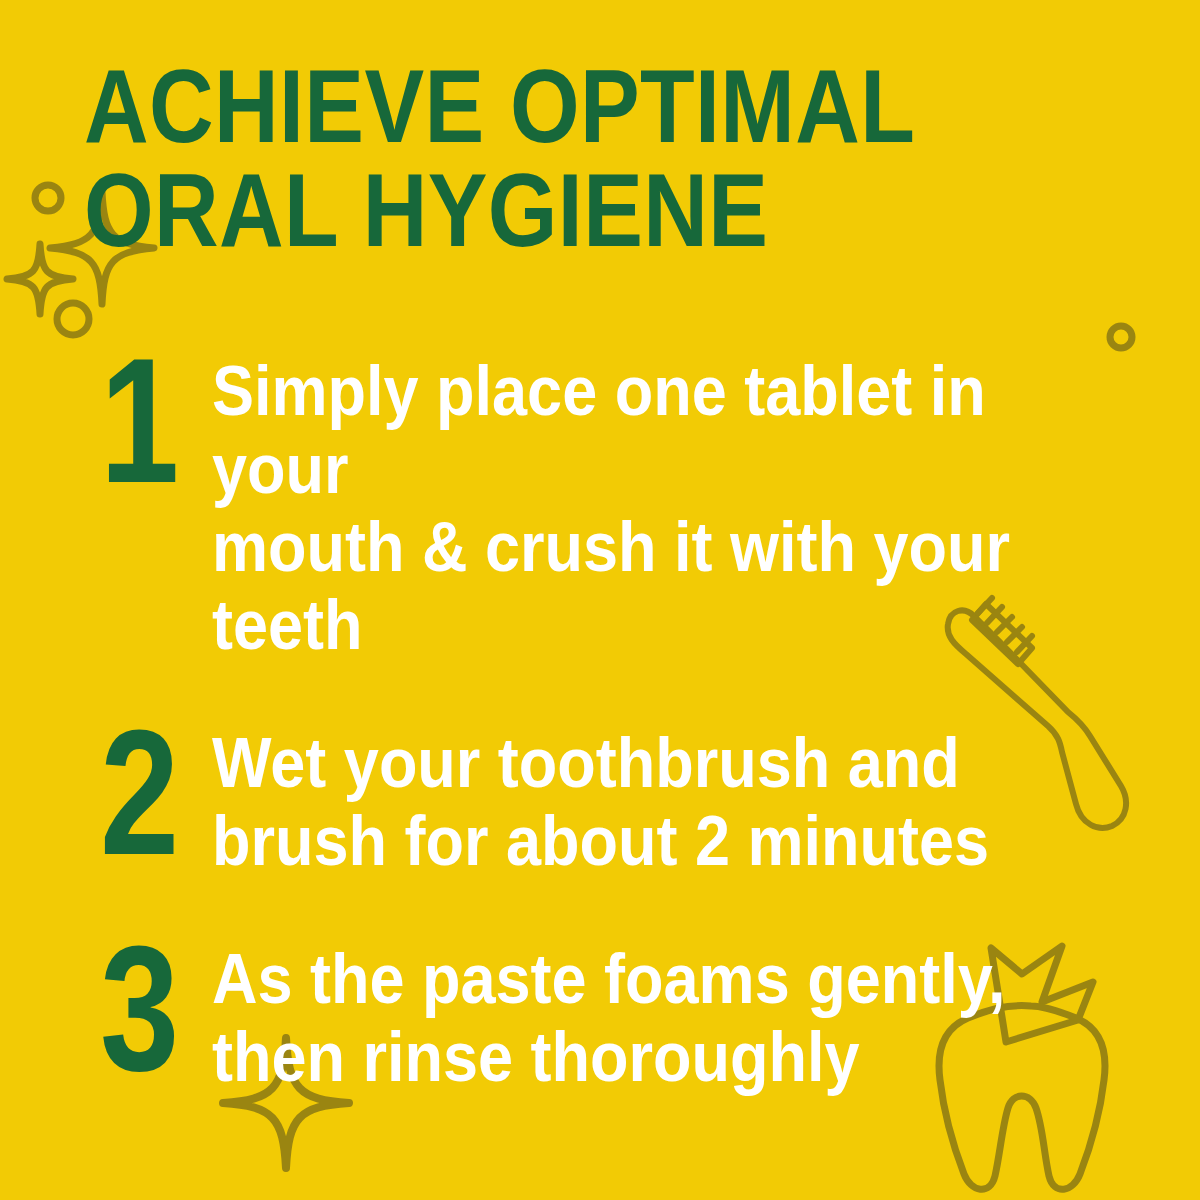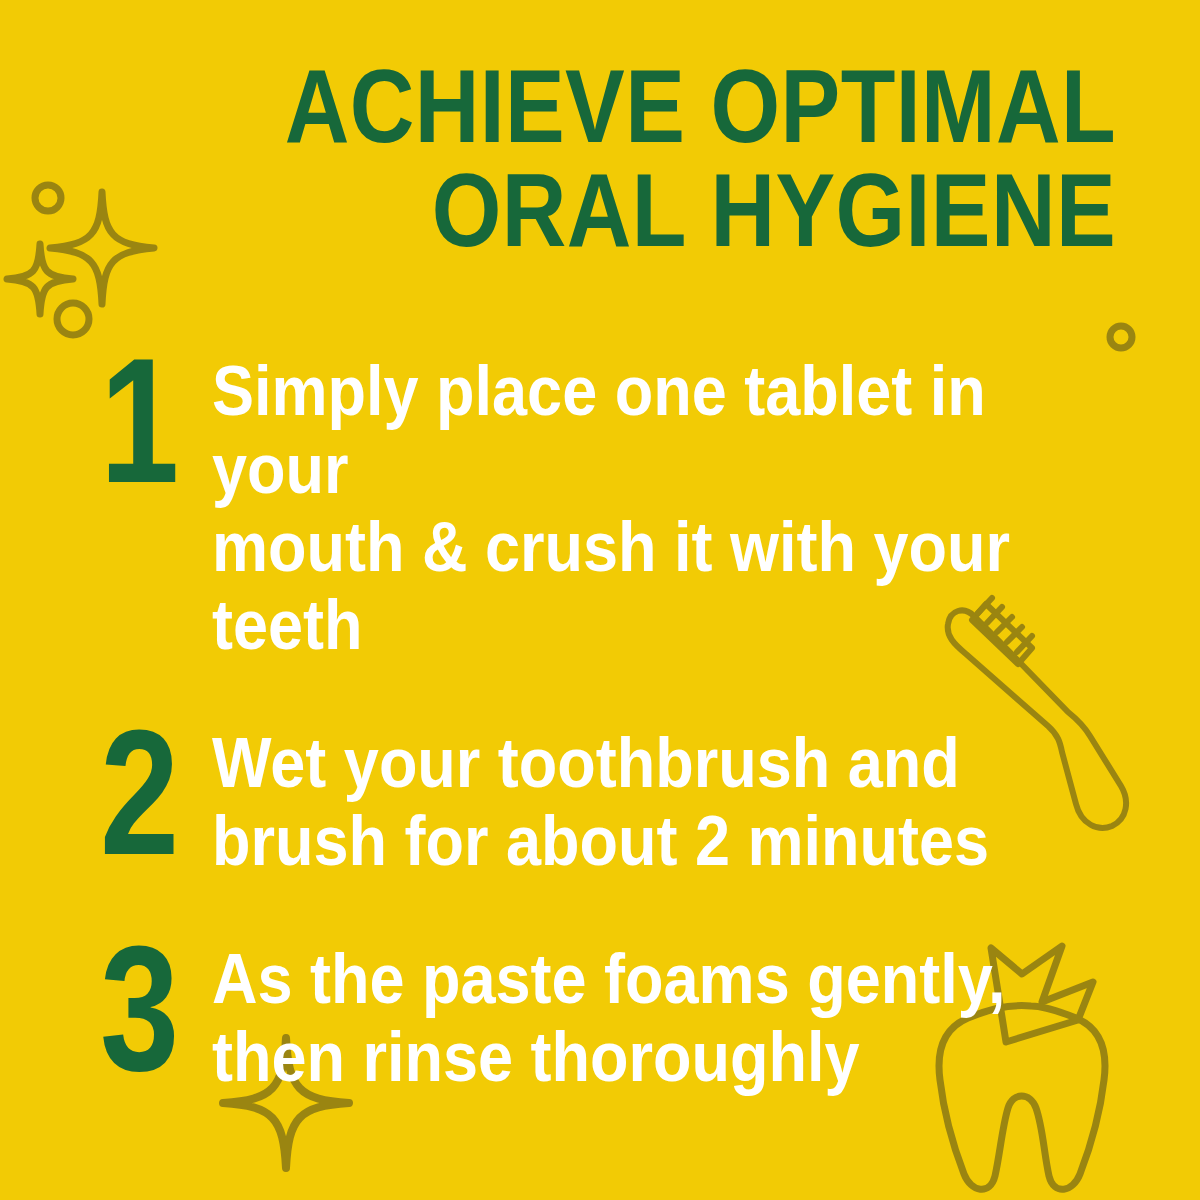--- a/index.html
+++ b/index.html
@@ -33,21 +33,21 @@
   #deco-ring-right        { left: 1104px; top: 320px; }
   #deco-toothbrush        { left: 940px;  top: 578px; }
   #deco-tooth-crown       { left: 918px;  top: 908px; }
 
   
   #title-block {
     position: absolute;
     left: 0;
     top: 54px;
     width: 1200px;
-    text-align: right;
+    text-align: left;
   }
   .title-line {
     display: block;
     color: #17683A;
     font-family: "Liberation Sans Narrow", "Liberation Sans", sans-serif;
     font-weight: 700;
     font-size: 104px;
     line-height: 104px;
     letter-spacing: 0.5px;
     transform: scaleX(0.86);

